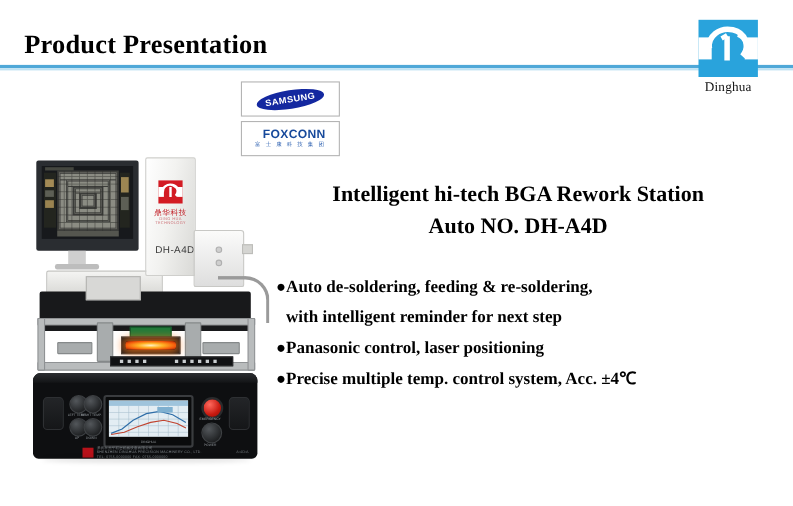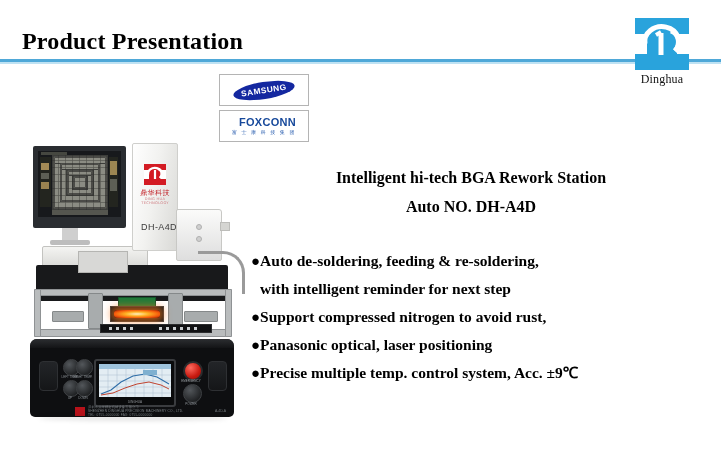--- a/index.html
+++ b/index.html
@@ -33,21 +33,21 @@
   .samsung-word{color:#fff;font-size:8px;font-weight:bold;letter-spacing:.4px;
                 font-family:"Liberation Sans",sans-serif;transform:scaleX(1.05);}
   .foxconn-wrap{text-align:right;line-height:1;}
   .foxconn-word{color:#17499b;font-size:11px;font-weight:bold;letter-spacing:.3px;
                 font-family:"Liberation Sans",sans-serif;}
   .foxconn-sub{color:#2b5fb0;font-size:5px;letter-spacing:1.6px;margin-top:2px;
                font-family:"Liberation Sans",sans-serif;}
 
   
   .headline{position:absolute;left:232px;top:163px;width:478px;text-align:center;
-            font-size:16px;font-weight:bold;line-height:29px;
+            font-size:20px;font-weight:bold;line-height:29px;
             font-family:"Liberation Serif",serif;}
   .bullets{position:absolute;left:251px;top:247px;width:470px;}
   .bullet{font-size:15.5px;font-weight:bold;line-height:28px;white-space:nowrap;
           font-family:"Liberation Serif",serif;}
   .bullet .dot{font-size:15px;}
   .bullet.cont{padding-left:9px;}
 
   
   .machine{position:absolute;left:22px;top:143px;width:222px;height:305px;}
 
@@ -196,27 +196,24 @@
 </div>
 
 <div class="bullets">
   <div class="bullet">
     <span class="dot">●</span><span>Auto de-soldering, feeding &amp; re-soldering,</span>
   </div>
   <div class="bullet cont">
     <span>with intelligent reminder for next step</span>
   </div>
   <div class="bullet">
-    <span class="dot">●</span><span>Support compressed nitrogen to avoid rust,</span>
+    <span class="dot">●</span><span>Panasonic control, laser positioning</span>
   </div>
   <div class="bullet">
-    <span class="dot">●</span><span>Panasonic optical, laser positioning</span>
-  </div>
-  <div class="bullet">
-    <span class="dot">●</span><span>Precise multiple temp. control system, Acc. ±9℃</span>
+    <span class="dot">●</span><span>Precise multiple temp. control system, Acc. ±4℃</span>
   </div>
 </div>
 
 <div class="machine">
 
   <div class="mon-bezel">
     <div class="mon-screen">
       <svg width="83" height="66" viewBox="0 0 83 66">
         <rect width="83" height="66" fill="#17191c"></rect>
         <rect x="14" y="4" width="56" height="55" fill="#3c3d3a"></rect>

